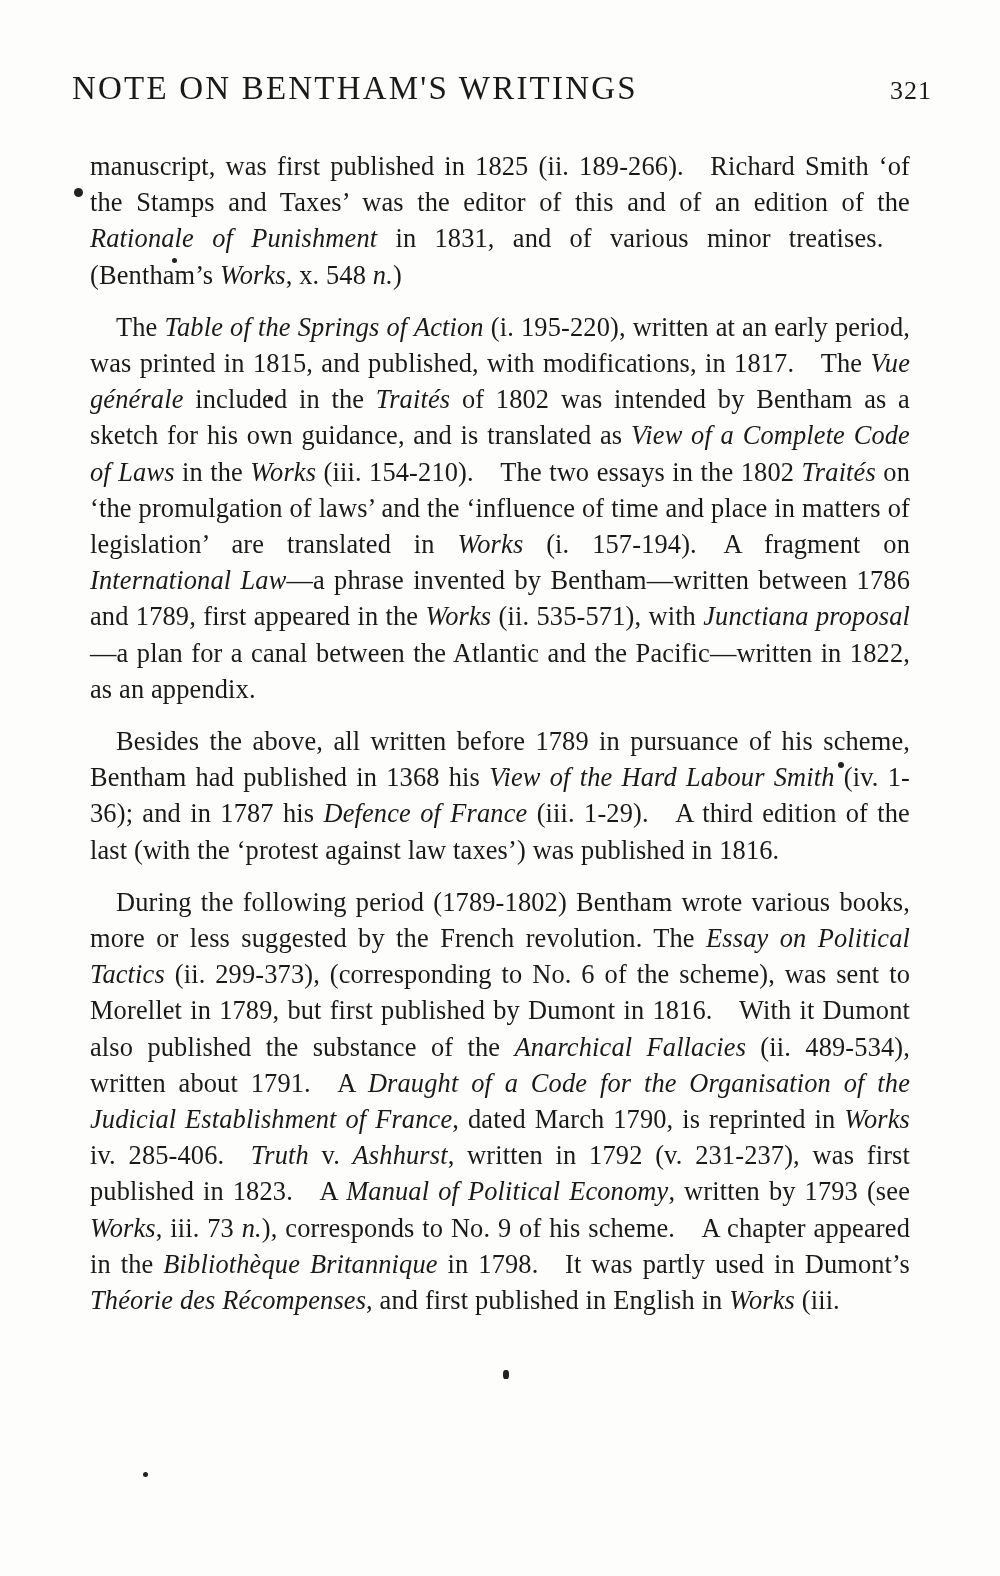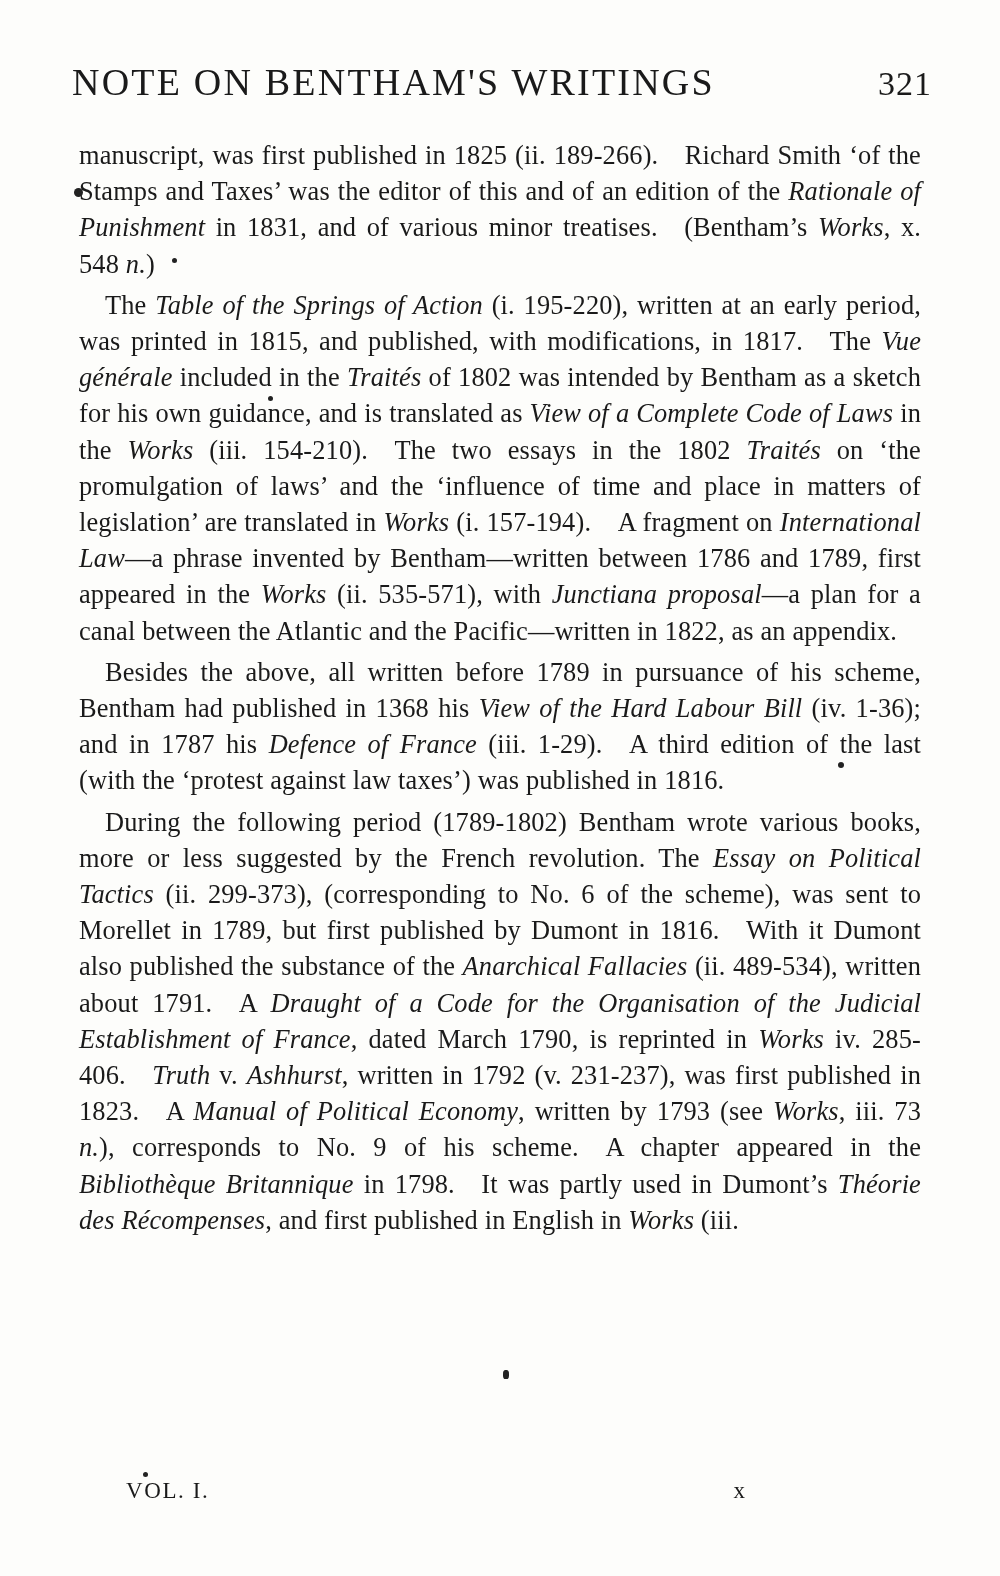--- a/index.html
+++ b/index.html
@@ -25,45 +25,46 @@
   .header {
     position: absolute;
     left: 72px;
     top: 60px;
     width: 860px;
     display: flex;
     align-items: baseline;
     justify-content: space-between;
   }
   .running-title {
-    font-size: 38px;
+    font-size: 33px;
     letter-spacing: 2.2px;
     font-variant: small-caps;
     text-transform: uppercase;
     white-space: nowrap;
     font-family: "Liberation Serif", serif;
   }
   .folio {
-    font-size: 34px;
+    font-size: 26px;
     letter-spacing: 1px;
     font-family: "Liberation Serif", serif;
+    margin-top: 16px;
   }
   .body-text {
     position: absolute;
     left: 74px;
     top: 132px;
     width: 852px;
     font-size: 26.4px;
     line-height: 36.2px;
     text-align: justify;
     text-justify: inter-word;
     letter-spacing: 0.15px;
   }
   .body-text p {
-    margin: 5px;
+    margin: 16px;
     font-family: Liberation Serif, serif;
   }
   .body-text p.indent {
     text-indent: 26px;
   }
   .body-text i {
     font-style: italic;
   }
   .footer {
     position: absolute;
@@ -104,28 +105,24 @@
 <div class="page">
 
   <div class="header">
     <div class="running-title">Note on Bentham's Writings</div>
     <div class="folio">321</div>
   </div>
 
   <div class="body-text">
       <p><span>manuscript, was first published in 1825 (ii. 189-266). Richard Smith ‘of the Stamps and Taxes’ was the editor of this and of an edition of the </span><i>Rationale of Punishment</i><span> in 1831, and of various minor treatises. (Bentham’s </span><i>Works</i><span>, x. 548 </span><i>n.</i><span>)</span></p>
       <p class="indent"><span>The </span><i>Table of the Springs of Action</i><span> (i. 195-220), written at an early period, was printed in 1815, and published, with modifications, in 1817. The </span><i>Vue générale</i><span> included in the </span><i>Traités</i><span> of 1802 was intended by Bentham as a sketch for his own guidance, and is translated as </span><i>View of a Complete Code of Laws</i><span> in the </span><i>Works</i><span> (iii. 154-210). The two essays in the 1802 </span><i>Traités</i><span> on ‘the promulgation of laws’ and the ‘influence of time and place in matters of legislation’ are translated in </span><i>Works</i><span> (i. 157-194). A fragment on </span><i>International Law</i><span>—a phrase invented by Bentham—written between 1786 and 1789, first appeared in the </span><i>Works</i><span> (ii. 535-571), with </span><i>Junctiana proposal</i><span>—a plan for a canal between the Atlantic and the Pacific—written in 1822, as an appendix.</span></p>
-      <p class="indent"><span>Besides the above, all written before 1789 in pursuance of his scheme, Bentham had published in 1368 his </span><i>View of the Hard Labour Bill</i><span> (iv. 1-36); and in 1787 his </span><i>Defence of France</i><span> (iii. 1-29). A third edition of the last (with the ‘protest against law taxes’) was published in 1816.</span></p>
+      <p class="indent"><span>Besides the above, all written before 1789 in pursuance of his scheme, Bentham had published in 1368 his </span><i>View of the Hard Labour Smith</i><span> (iv. 1-36); and in 1787 his </span><i>Defence of France</i><span> (iii. 1-29). A third edition of the last (with the ‘protest against law taxes’) was published in 1816.</span></p>
       <p class="indent"><span>During the following period (1789-1802) Bentham wrote various books, more or less suggested by the French revolution. The </span><i>Essay on Political Tactics</i><span> (ii. 299-373), (corresponding to No. 6 of the scheme), was sent to Morellet in 1789, but first published by Dumont in 1816. With it Dumont also published the substance of the </span><i>Anarchical Fallacies</i><span> (ii. 489-534), written about 1791. A </span><i>Draught of a Code for the Organisation of the Judicial Establishment of France</i><span>, dated March 1790, is reprinted in </span><i>Works</i><span> iv. 285-406. </span><i>Truth</i><span> v. </span><i>Ashhurst</i><span>, written in 1792 (v. 231-237), was first published in 1823. A </span><i>Manual of Political Economy</i><span>, written by 1793 (see </span><i>Works</i><span>, iii. 73 </span><i>n.</i><span>), corresponds to No. 9 of his scheme. A chapter appeared in the </span><i>Bibliothèque Britannique</i><span> in 1798. It was partly used in Dumont’s </span><i>Théorie des Récompenses</i><span>, and first published in English in </span><i>Works</i><span> (iii.</span></p>
     </div>
 
-  <div class="footer">
-    <div class="vol">Vol. I.</div>
-    <div class="signature">x</div>
-  </div>
 
   <span class="speck sp1"></span>
   <span class="speck sp2"></span>
   <span class="speck sp3"></span>
   <span class="speck sp4"></span>
   <span class="speck sp5"></span>
   <span class="speck sp6"></span>
 </div>
 
 </body></html>

